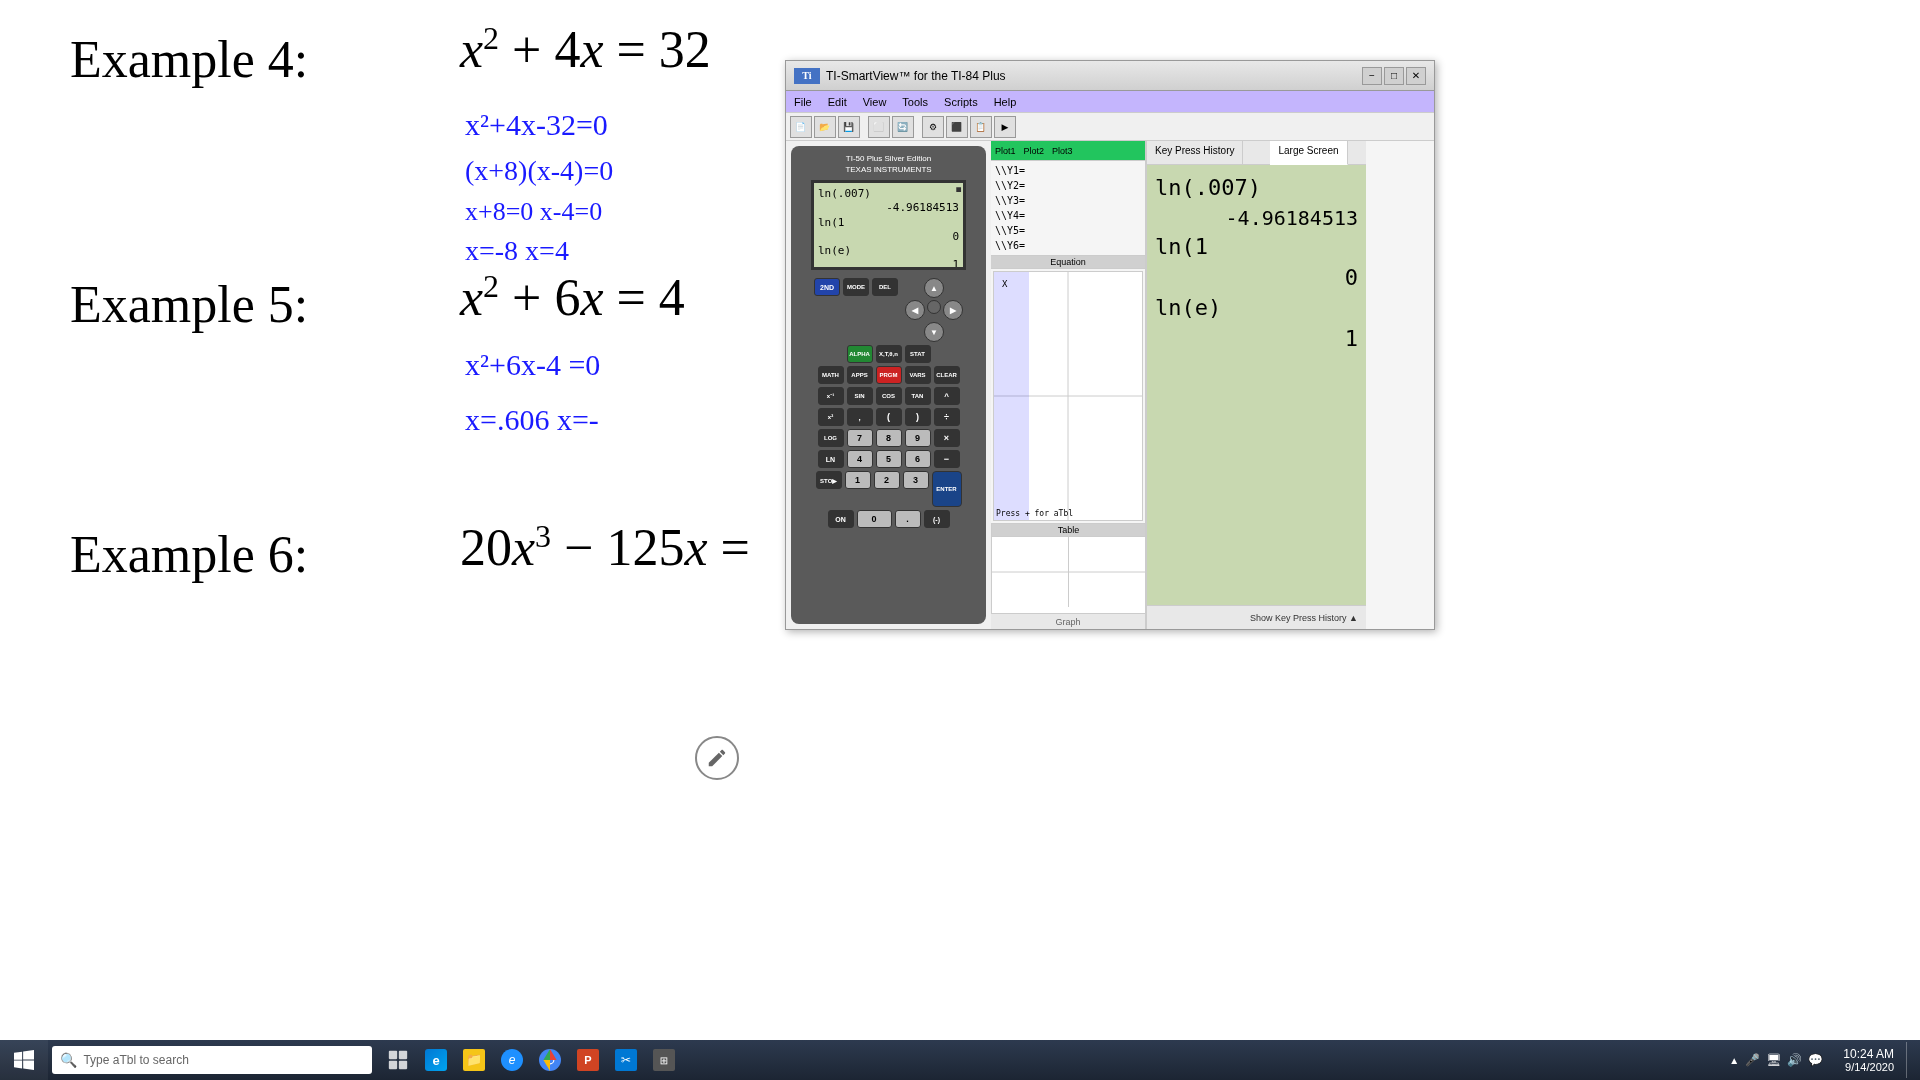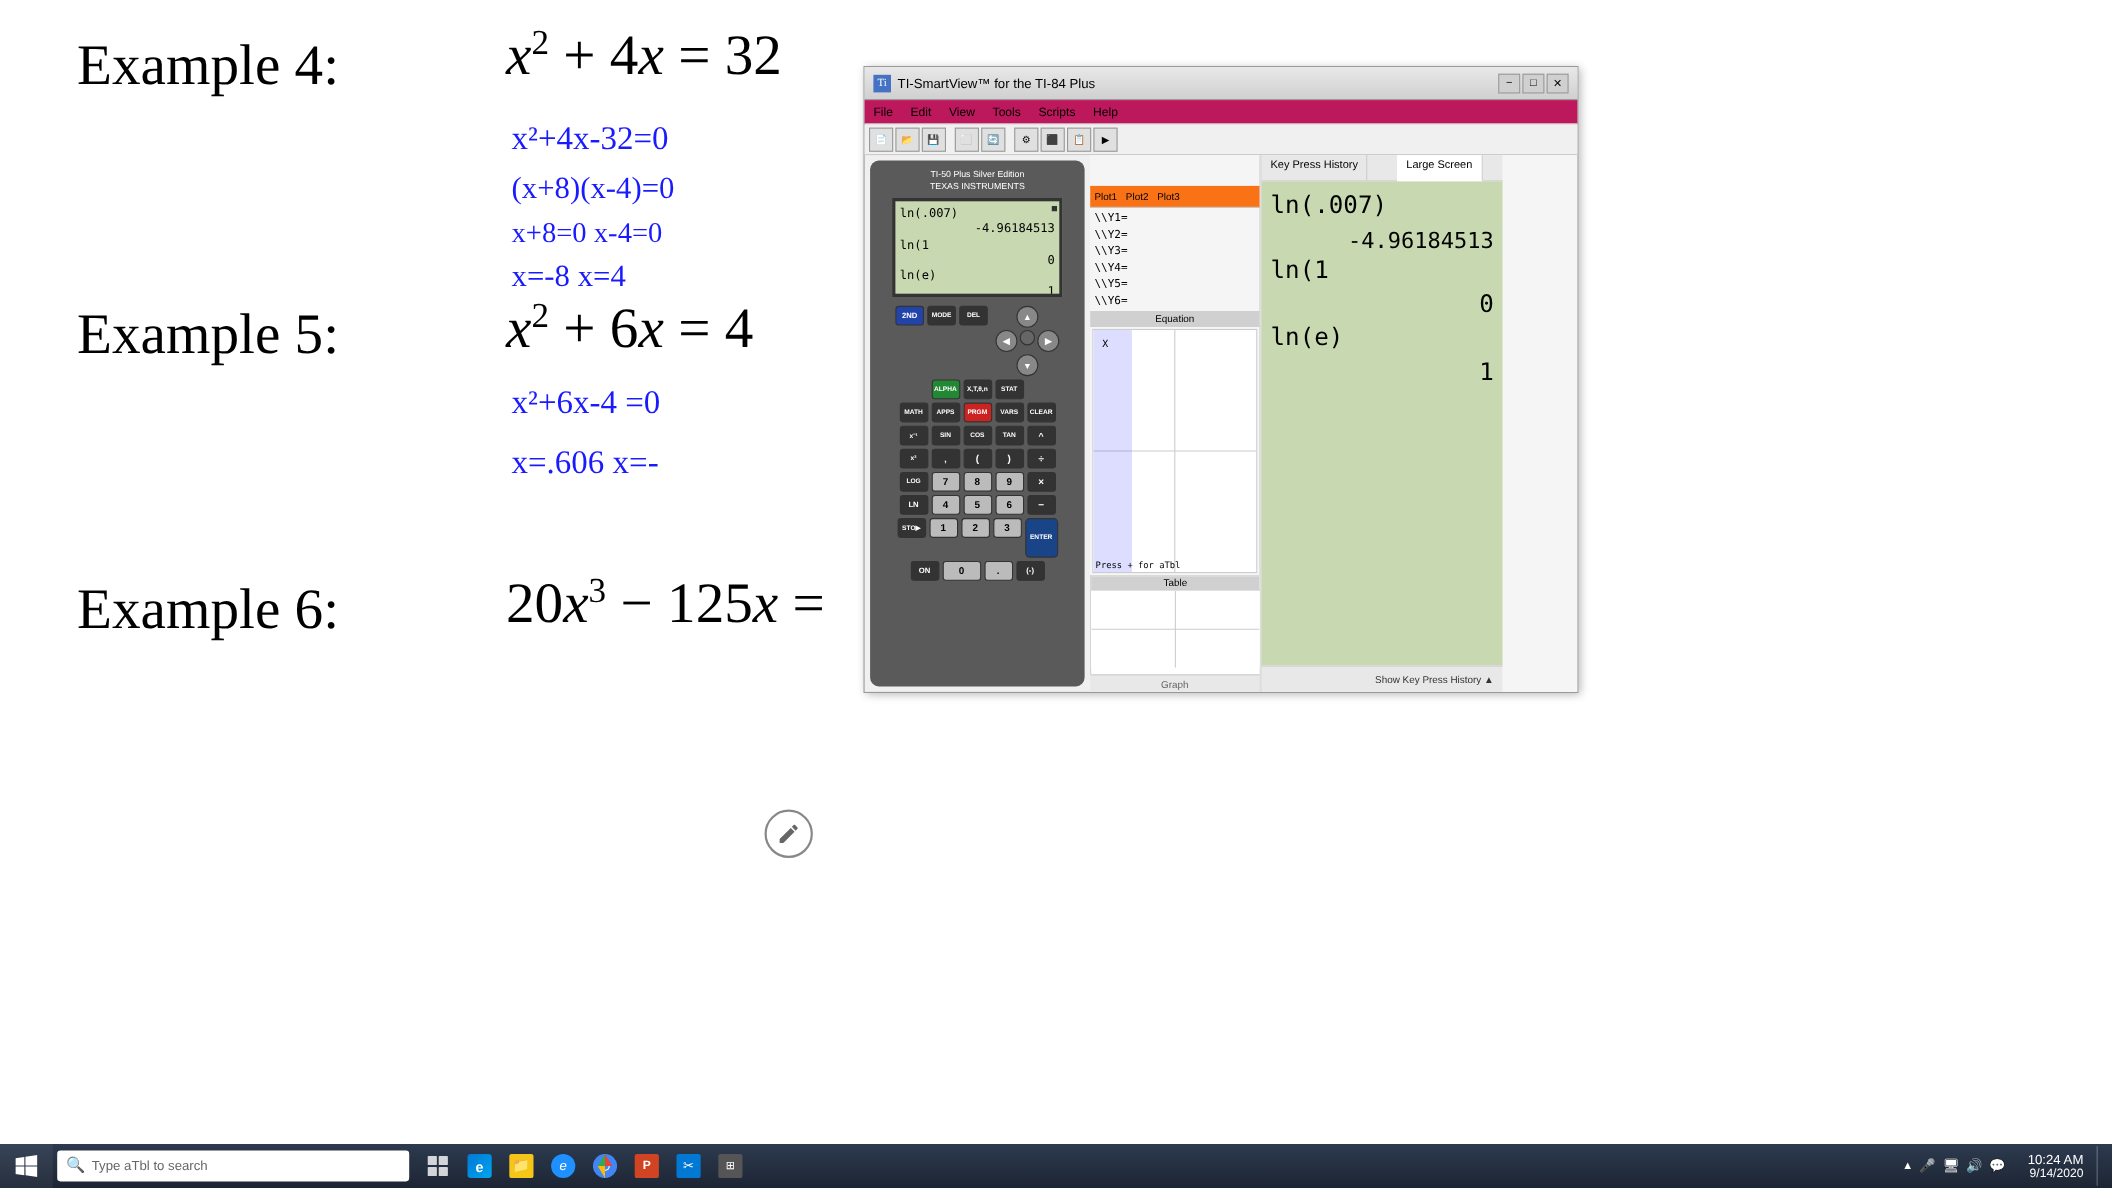--- a/index.html
+++ b/index.html
@@ -47,29 +47,30 @@
       background: linear-gradient(180deg, #e8e8e8, #d0d0d0);
       height: 30px;
       display: flex;
       align-items: center;
       padding: 0 8px;
       border-bottom: 1px solid #999;
       flex-shrink: 0;
     }
 
     .ti-titlebar-icon {
-      width: 16px;
+      width: 26px;
       height: 16px;
       background: #4472c4;
       margin-right: 6px;
       font-size: 10px;
       display: flex;
       align-items: center;
       justify-content: center;
       color: white;
+      font-weight: bold;
     }
 
     .ti-title-text {
       font-family: Arial, sans-serif;
       font-size: 12px;
       flex: 1;
       color: #000;
     }
 
     .ti-window-controls {
@@ -84,21 +85,21 @@
       border: 1px solid #999;
       font-size: 10px;
       display: flex;
       align-items: center;
       justify-content: center;
       cursor: pointer;
       font-family: Arial, sans-serif;
     }
 
     .ti-menubar {
-      background: #be185d;
+      background: #c4b5fd;
       height: 22px;
       display: flex;
       align-items: center;
       padding: 0 8px;
       border-bottom: 1px solid #ccc;
       gap: 16px;
       flex-shrink: 0;
     }
 
     .ti-menu-item {
@@ -249,27 +250,26 @@
     .ti-left-section {
       width: 155px;
       border-right: 1px solid #ccc;
       display: flex;
       flex-direction: column;
       flex-shrink: 0;
     }
 
     .ti-plots-bar {
       height: 20px;
-      background: #f97316;
+      background: #22c55e;
       border-bottom: 1px solid #ccc;
       display: flex;
       align-items: center;
       padding: 0 4px;
       gap: 8px;
-      margin-top: 28px;
     }
 
     .plot-tab {
       font-family: Arial, sans-serif;
       font-size: 9px;
       cursor: pointer;
     }
 
     .ti-y-list {
       padding: 2px 4px;

